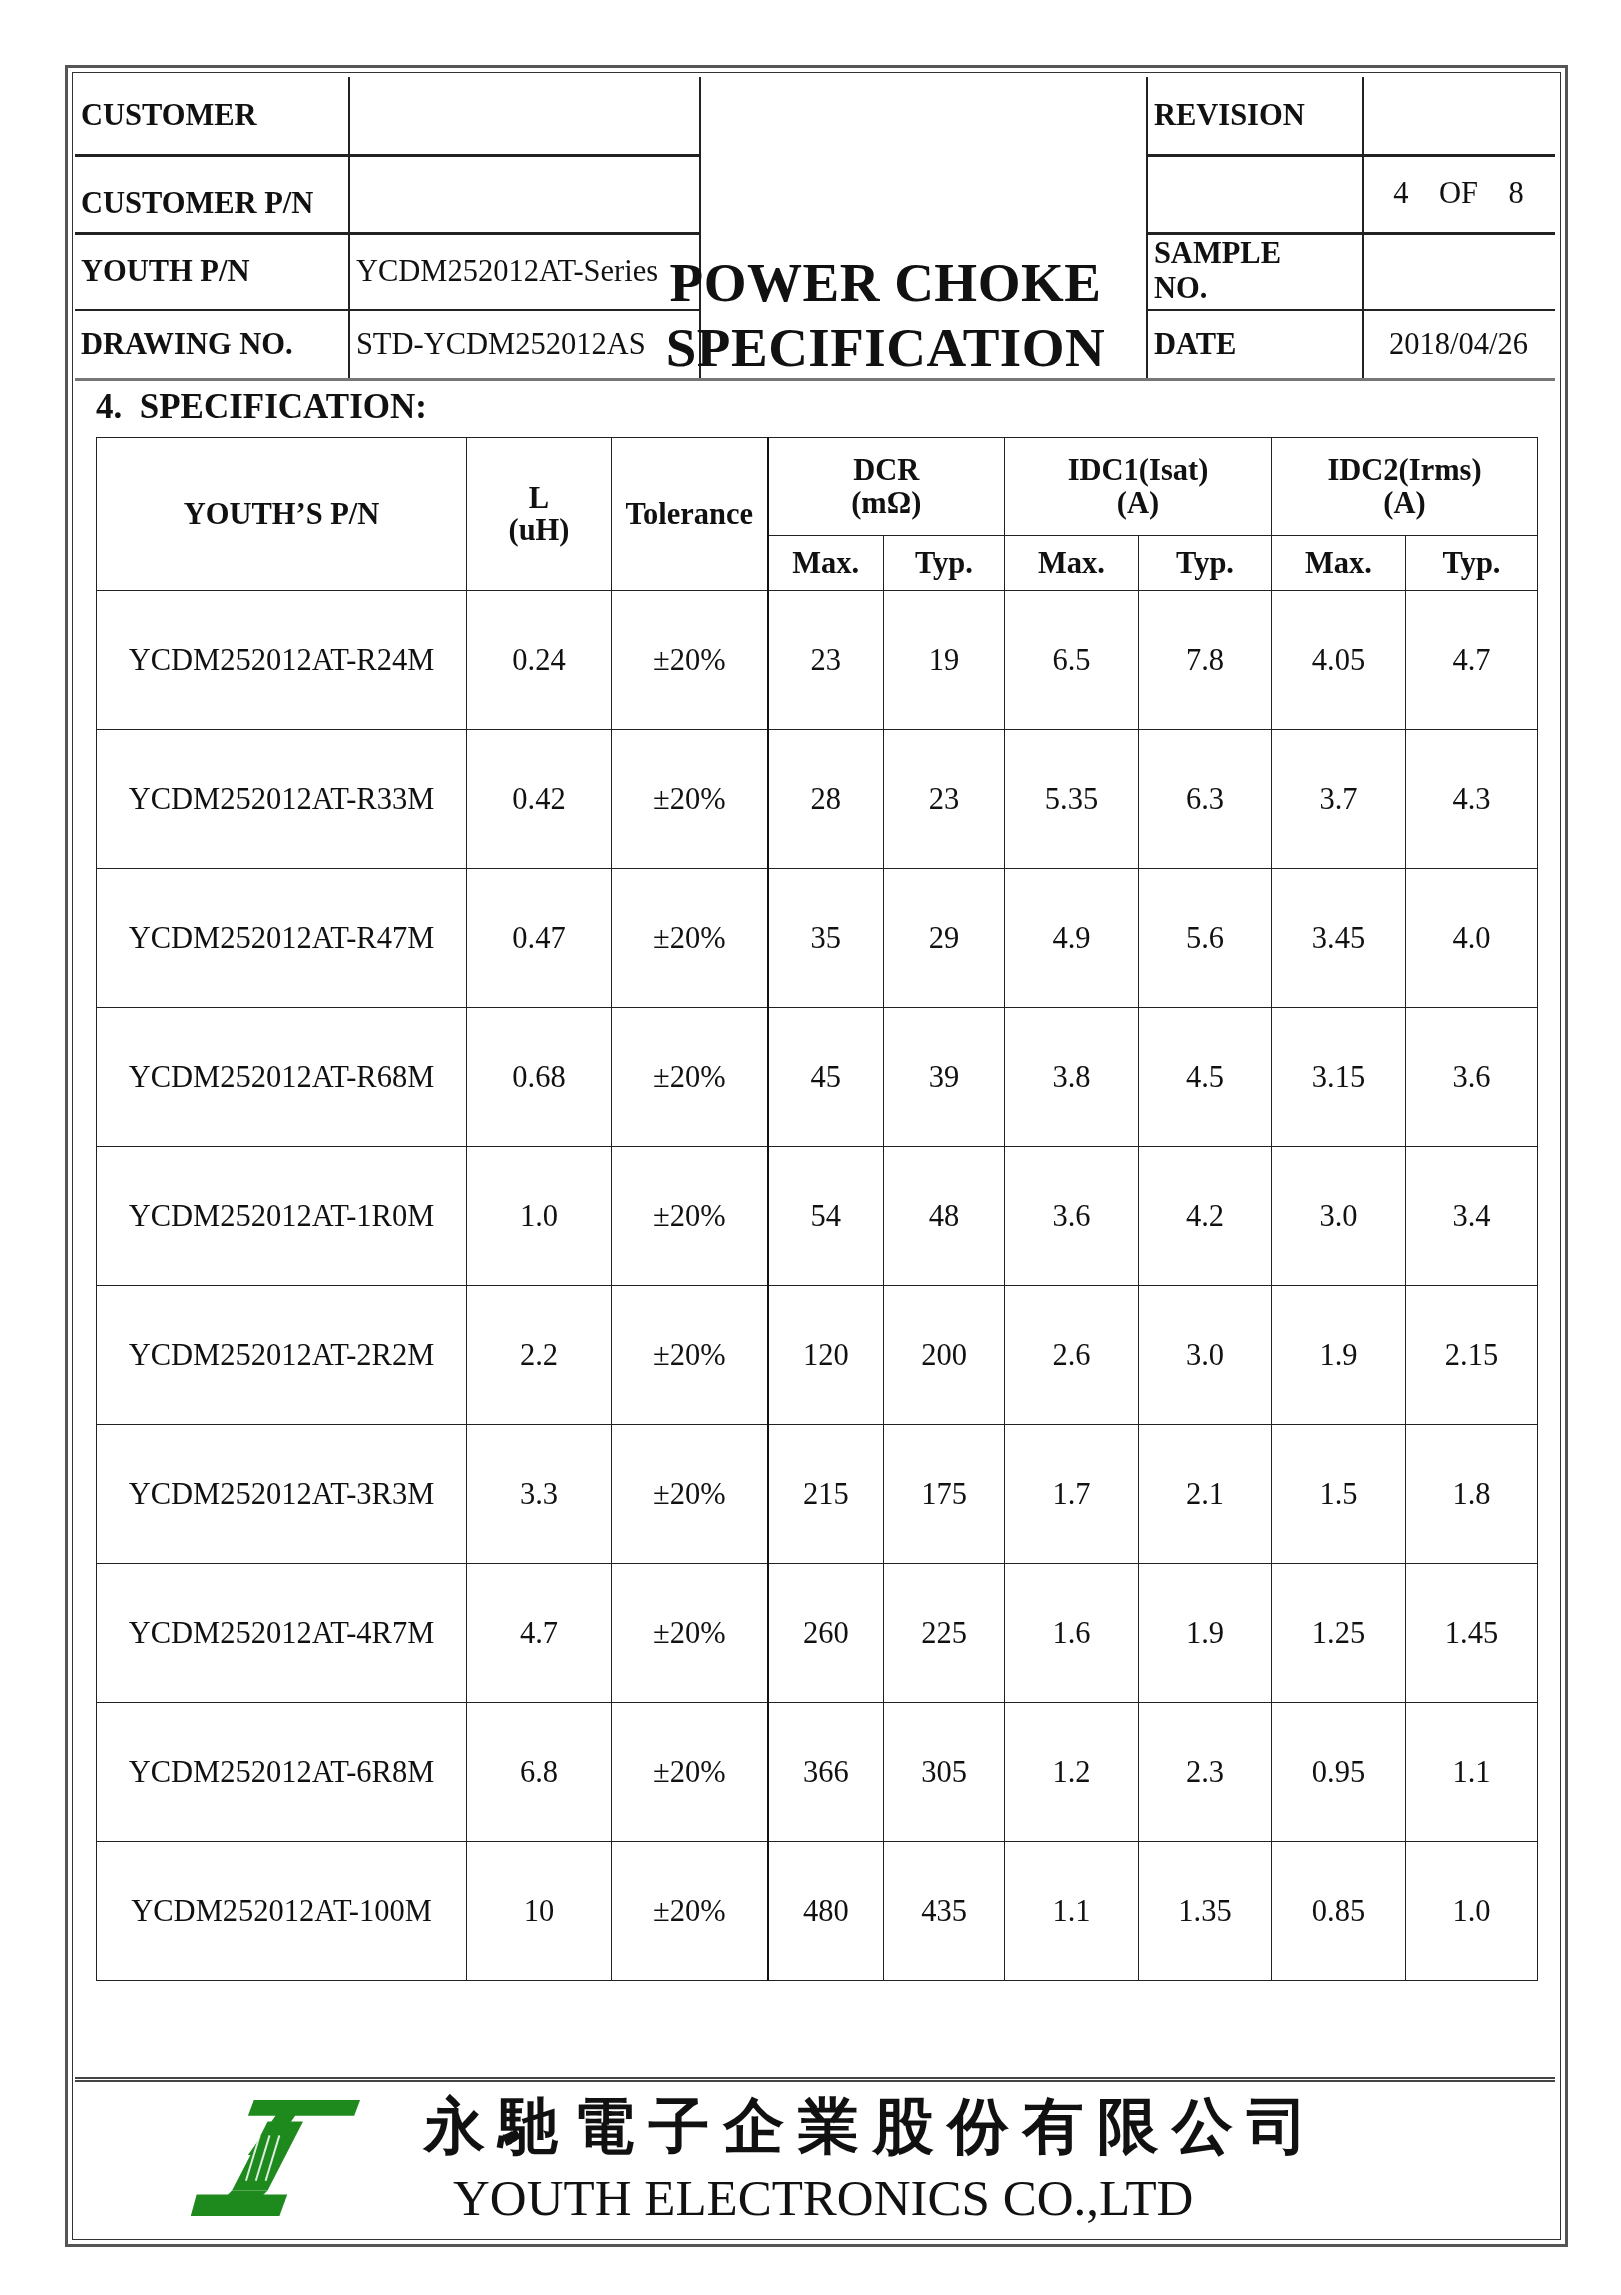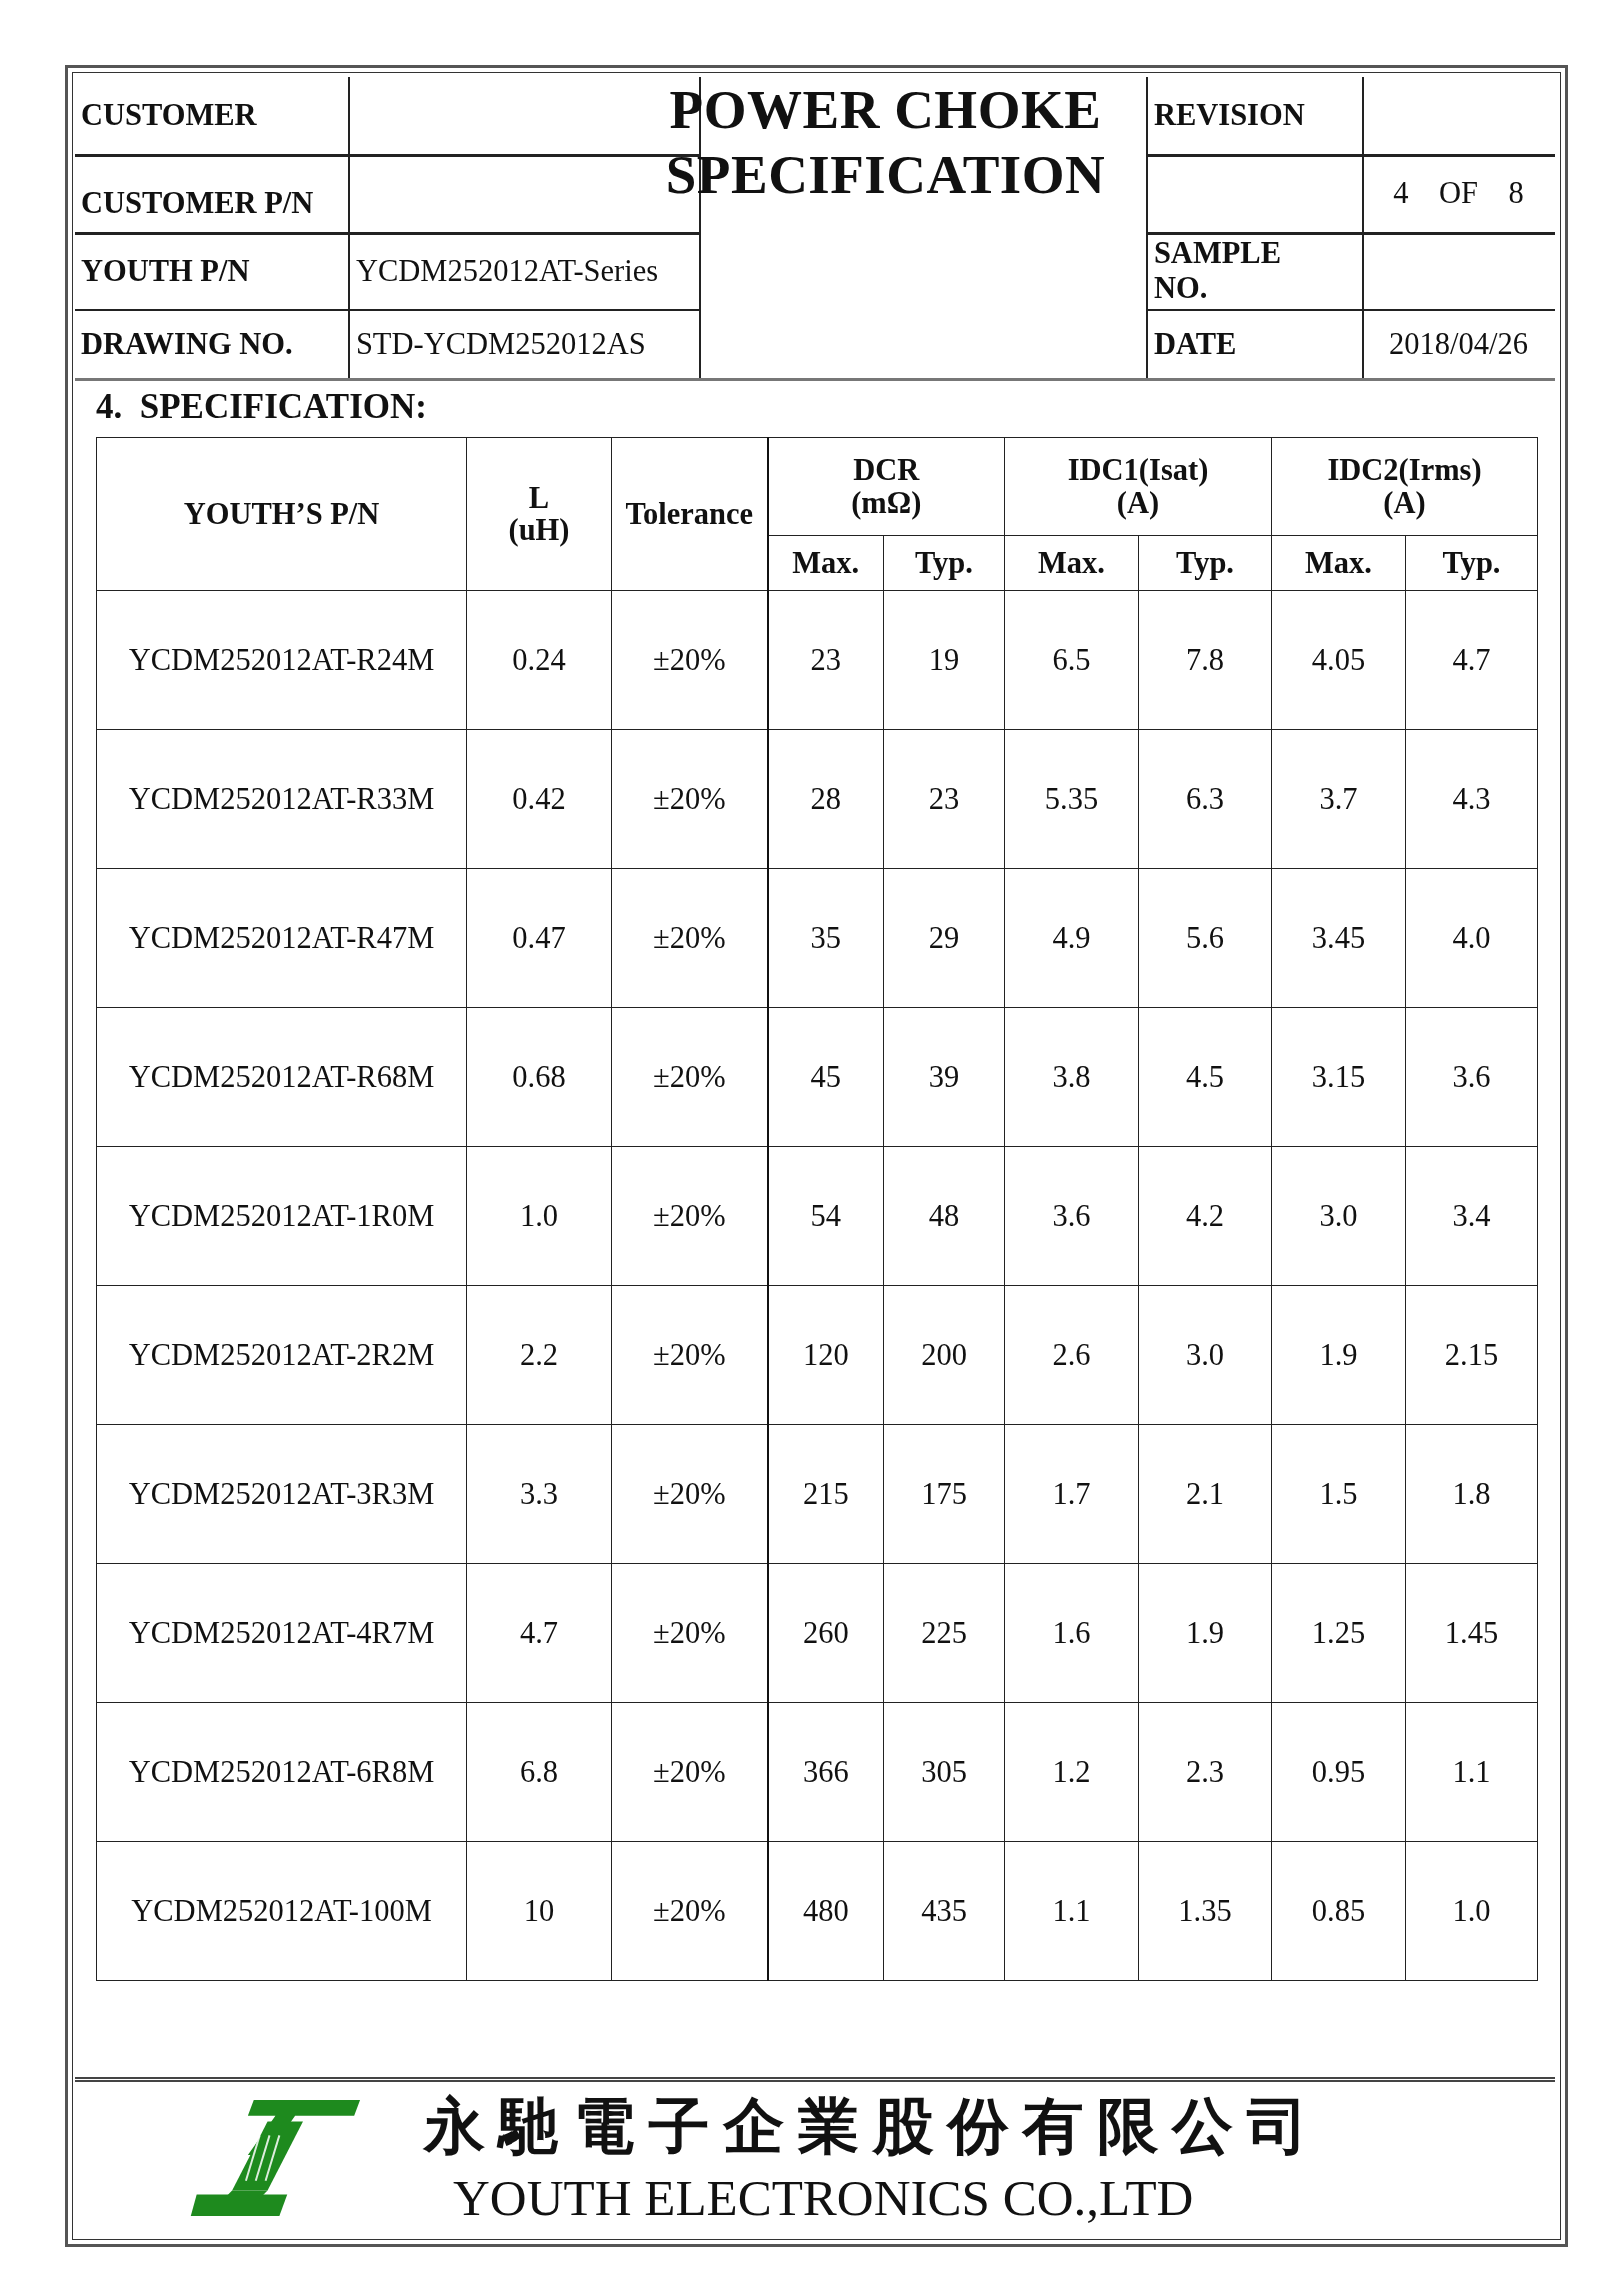--- a/index.html
+++ b/index.html
@@ -17,21 +17,21 @@
            font-size: 30.5px; }
   .hlabel { font-weight: bold; padding-left: 5.9px; }
   .hval { padding-left: 5.9px; font-size: 30.5px; }
   .hval.center { justify-content: center; padding-left: 0; }
   .vline { position: absolute; width: 2px; background: #222; }
   .hline { position: absolute; height: 2px; background: #222; }
   .hline.thick { height: 3px; }
   .hline.grey { background: #777; height: 3px; }
 
   .title-block { position: absolute; left: 625px; top: 77px; width: 521px; height: 303px;
-                 display: flex; flex-direction: column; align-items: center; justify-content: flex-start;
+                 display: flex; flex-direction: column; align-items: center; justify-content: flex-end;
                  font-weight: bold; font-size: 55px; line-height: 65px; letter-spacing: 0.5px; }
 
   .section-title { position: absolute; left: 96px; top: 387px; font-size: 35px; font-weight: bold; }
 
   
   .spec { position: absolute; left: 96px; top: 437px; border-collapse: collapse;
           width: 1441px; table-layout: fixed; }
   .spec td, .spec th { border: 1.5px solid #222; text-align: center; vertical-align: middle;
                         padding: 0; }
   .spec th { font-weight: bold; font-size: 30.5px; line-height: 32.5px; }

